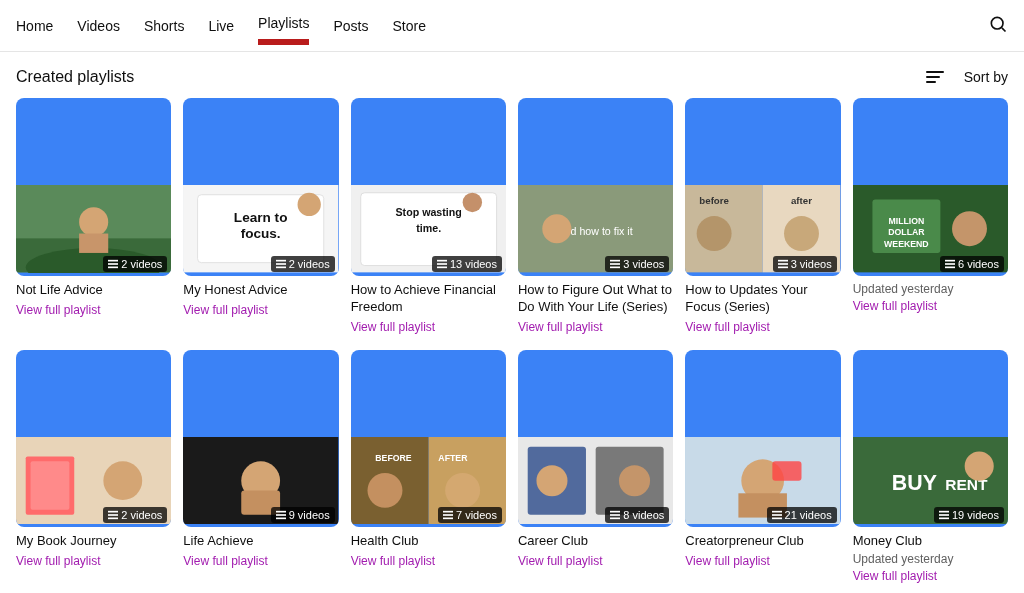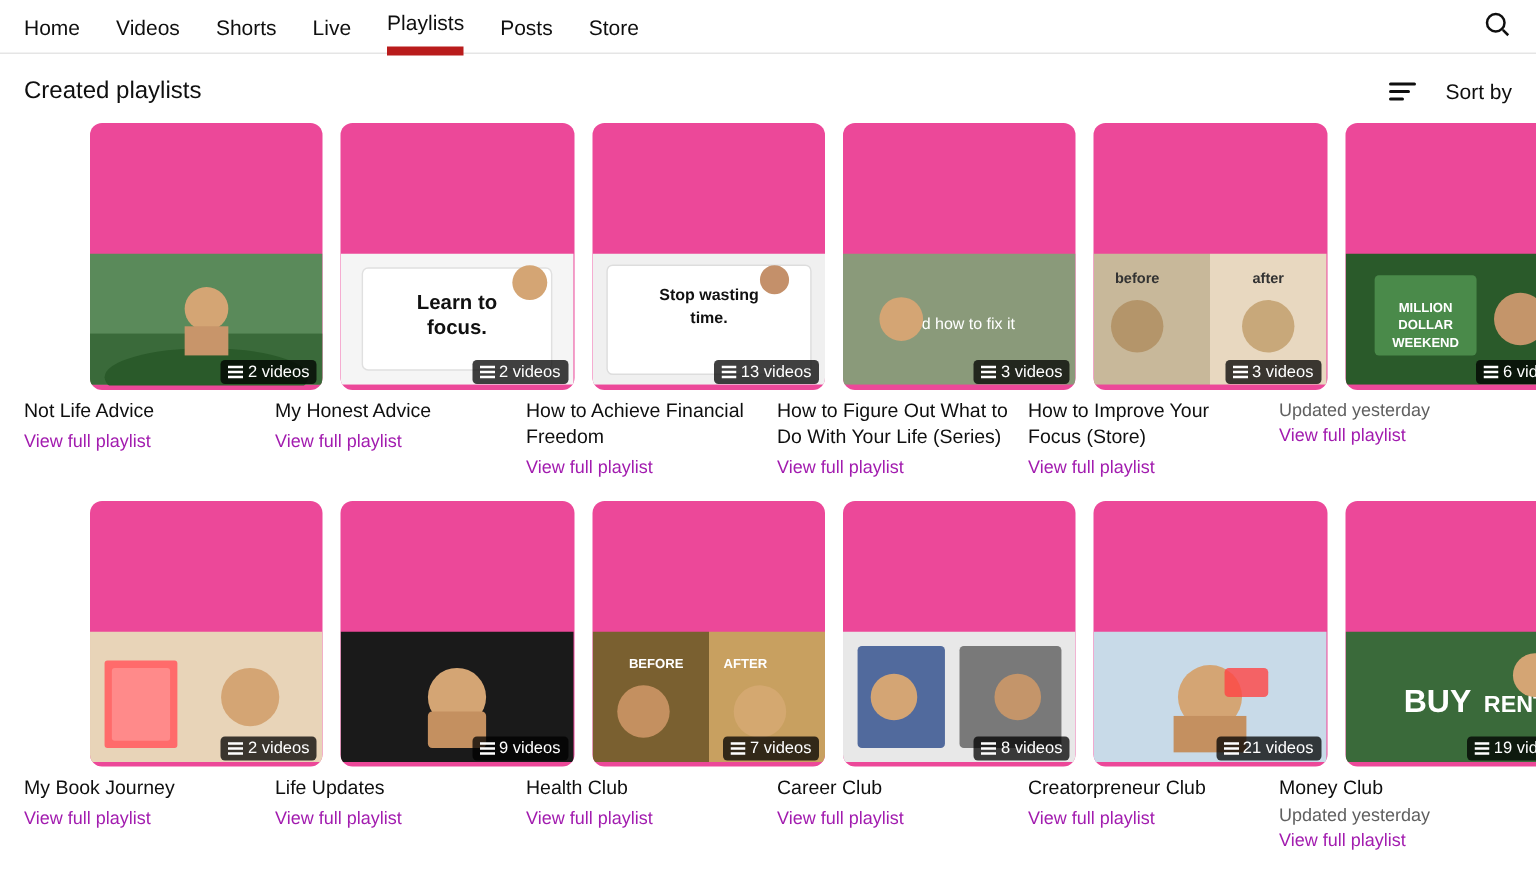--- a/index.html
+++ b/index.html
@@ -1,39 +1,39 @@
 <!DOCTYPE html>
 <html><head>
   <meta charset="utf-8">
   <style>
     * { box-sizing: border-box; margin: 0; padding: 0; }
     body { font-family: 'Arial', sans-serif; background: #fff; color: #0f0f0f; font-size: 14px; }
     
     
-    .nav { display: flex; align-items: center; padding: 0 16px; border-bottom: 1px solid #e5e5e5; height: 36px; gap: 24px; }
+    .nav { display: flex; align-items: center; padding: 0 16px; border-bottom: 1px solid #e5e5e5; height: 52px; gap: 24px; }
     .nav-item { font-size: 14px; color: #0f0f0f; cursor: pointer; padding: 8px 0; text-decoration: none; white-space: nowrap; }
     .nav-item.active { font-weight: 400; border-bottom: 6px solid #b91c1c; }
     .nav-search { margin-left: auto; cursor: pointer; }
     
     
     .page-header { display: flex; align-items: center; justify-content: space-between; padding: 16px 16px 12px; }
     .page-title { font-size: 16px; font-weight: 400; }
     .sort-btn { display: flex; align-items: center; gap: 20px; cursor: pointer; font-size: 14px; font-weight: 500; }
     .sort-icon { display: flex; flex-direction: column; gap: 3px; }
     .sort-icon span { display: block; background: #0f0f0f; border-radius: 1px; }
     .sort-icon span:nth-child(1) { width: 18px; height: 2px; }
     .sort-icon span:nth-child(2) { width: 14px; height: 2px; }
     .sort-icon span:nth-child(3) { width: 10px; height: 2px; }
     
     
     .playlists-grid { display: grid; grid-template-columns: repeat(6, 1fr); gap: 16px 12px; padding: 0 16px 24px; }
     
     
     .playlist-card { cursor: pointer; }
-    .playlist-thumb { position: relative; width: 100%; padding-top: 56.25%; border-radius: 8px; overflow: hidden; background: #ec4899; margin-left: 44px; }
+    .playlist-thumb { position: relative; width: 100%; padding-top: 56.25%; border-radius: 8px; overflow: hidden; background: #3b82f6; }
     .video-count-badge { position: absolute; bottom: 4px; right: 4px; background: rgba(0,0,0,0.75); color: #fff; font-size: 11px; padding: 2px 5px; border-radius: 3px; display: flex; align-items: center; gap: 3px; }
     .playlist-info { margin-top: 6px; }
     .playlist-name { font-size: 13px; font-weight: 500; line-height: 1.3; margin-bottom: 2px; }
     .playlist-updated { font-size: 12px; color: #606060; margin-bottom: 1px; }
     .playlist-link { font-size: 12px; color: #a21caf; text-decoration: none; }
 
     
     .list-icon { width: 10px; height: 10px; }
   </style>
 </head>
@@ -176,21 +176,21 @@
       <div class="video-count-badge">
         <svg class="list-icon" viewBox="0 0 12 10" fill="white">
             <rect x="0" y="0" width="12" height="2"></rect>
             <rect x="0" y="4" width="12" height="2"></rect>
             <rect x="0" y="8" width="12" height="2"></rect>
           </svg>
         3 videos
       </div>
     </div>
     <div class="playlist-info">
-      <div class="playlist-name">How to Improve Your Focus (Store)</div>
+      <div class="playlist-name">How to Updates Your Focus (Series)</div>
       
       <a class="playlist-link">View full playlist</a>
     </div>
   </div>
     <div class="playlist-card">
     <div class="playlist-thumb">
       <svg width="100%" height="100%" viewBox="0 0 160 90" xmlns="http://www.w3.org/2000/svg">
           <rect width="160" height="90" fill="#2a5a2a"></rect>
           <rect x="20" y="15" width="70" height="55" rx="3" fill="#4a8a4a"></rect>
           <text x="55" y="40" font-size="9" font-weight="bold" text-anchor="middle" fill="#fff" font-family="Arial">MILLION</text>
@@ -245,21 +245,21 @@
       <div class="video-count-badge">
         <svg class="list-icon" viewBox="0 0 12 10" fill="white">
             <rect x="0" y="0" width="12" height="2"></rect>
             <rect x="0" y="4" width="12" height="2"></rect>
             <rect x="0" y="8" width="12" height="2"></rect>
           </svg>
         9 videos
       </div>
     </div>
     <div class="playlist-info">
-      <div class="playlist-name">Life Updates</div>
+      <div class="playlist-name">Life Achieve</div>
       
       <a class="playlist-link">View full playlist</a>
     </div>
   </div>
     <div class="playlist-card">
     <div class="playlist-thumb">
       <svg width="100%" height="100%" viewBox="0 0 160 90" xmlns="http://www.w3.org/2000/svg">
           <rect width="80" height="90" fill="#7a6030"></rect>
           <rect x="80" width="80" height="90" fill="#c8a060"></rect>
           <text x="25" y="25" font-size="9" font-weight="bold" fill="#fff" font-family="Arial">BEFORE</text>

